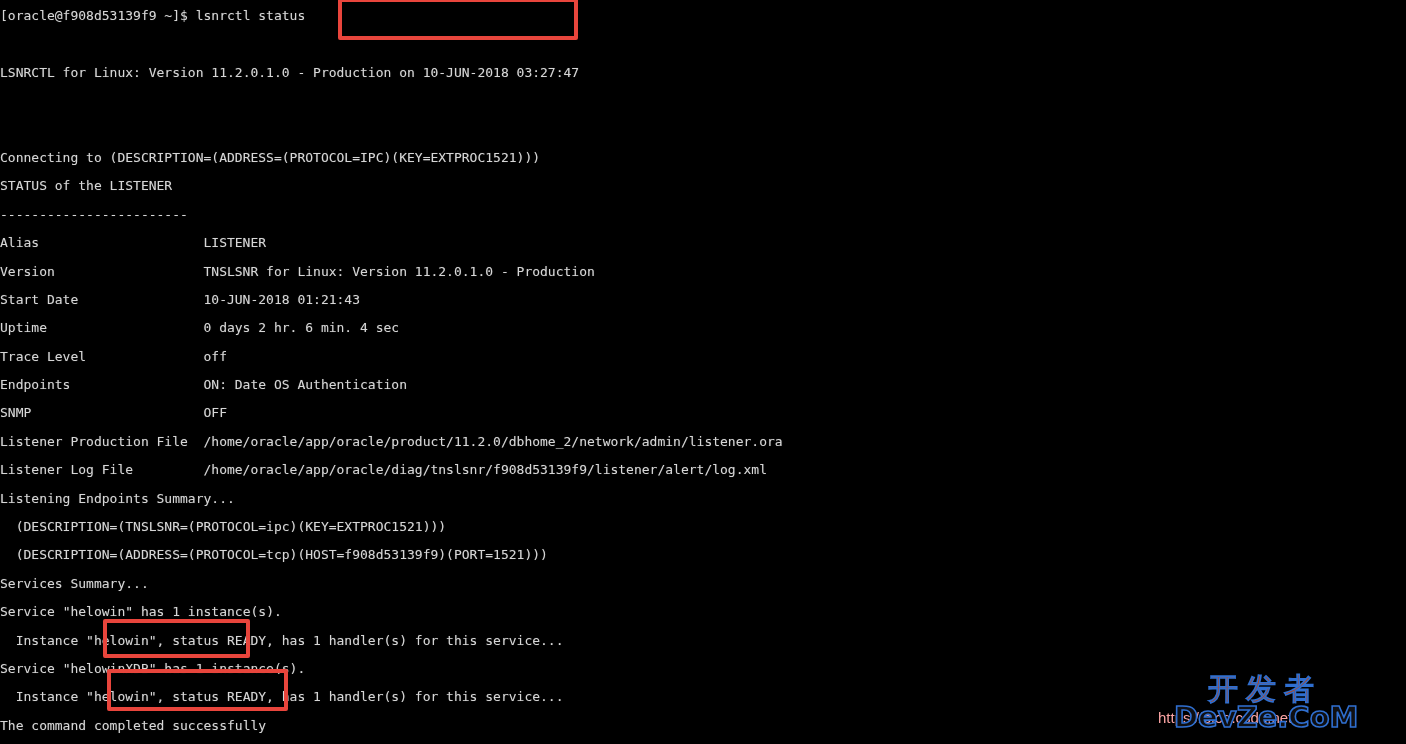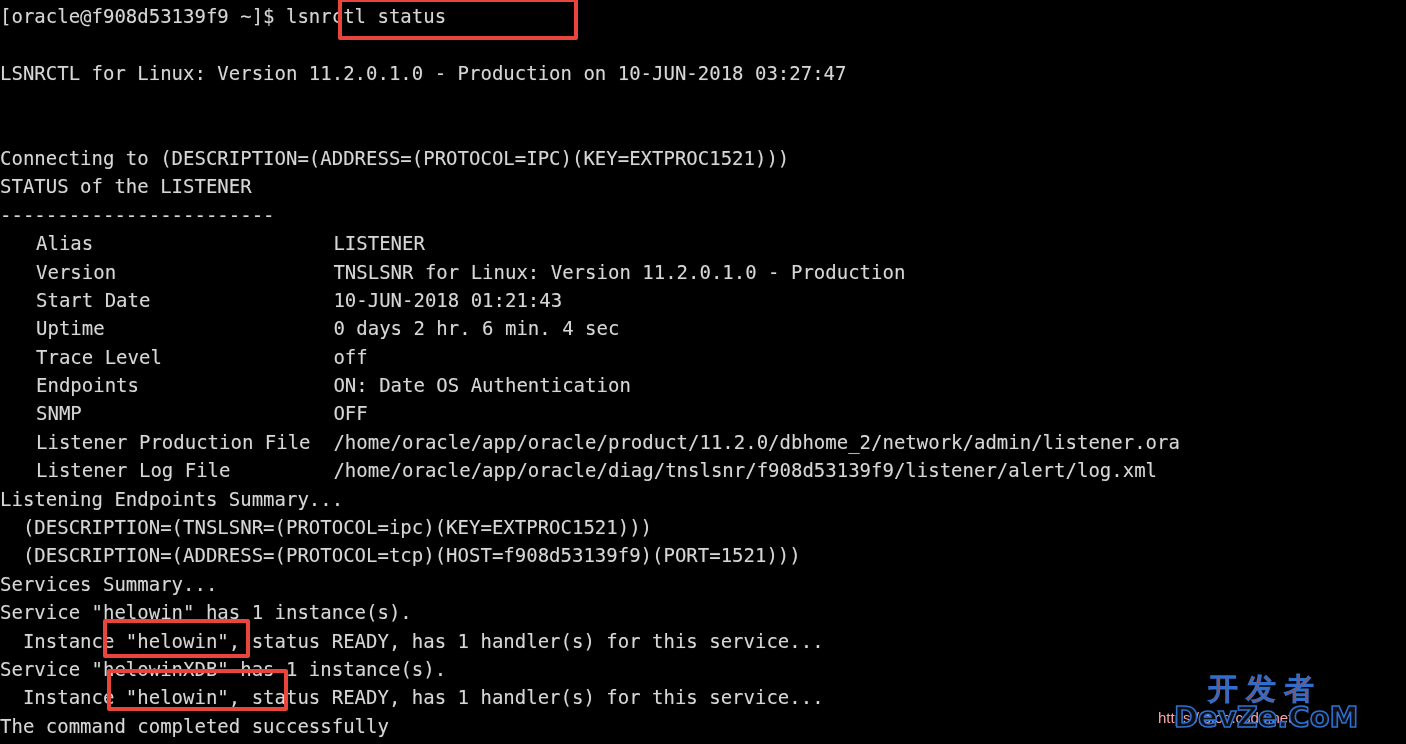--- a/index.html
+++ b/index.html
@@ -29,31 +29,31 @@
     top: 0;
     width: 1406px;
     padding-top: 2px;
     box-sizing: border-box;
   }
 
   .row {
     height: 28.4px;
     line-height: 28.4px;
     white-space: pre;
-    font-size: 19px;
+    font-size: 13px;
     letter-spacing: 0px;
     color: #d6d6d6;
     text-shadow: 0 0 1px rgba(200,200,200,0.35);
     overflow: hidden;
   }
 
   .row.blank { color: transparent; }
 
   
-  .kv .k { display: inline-block; width: 26ch; padding-left: 36px; }
+  .kv .k { display: inline-block; width: 26ch; }
 
   
   .hl {
     position: absolute;
     border: 4px solid #e8453c;
     border-radius: 2px;
     box-sizing: border-box;
     pointer-events: none;
     background: transparent;
   }

